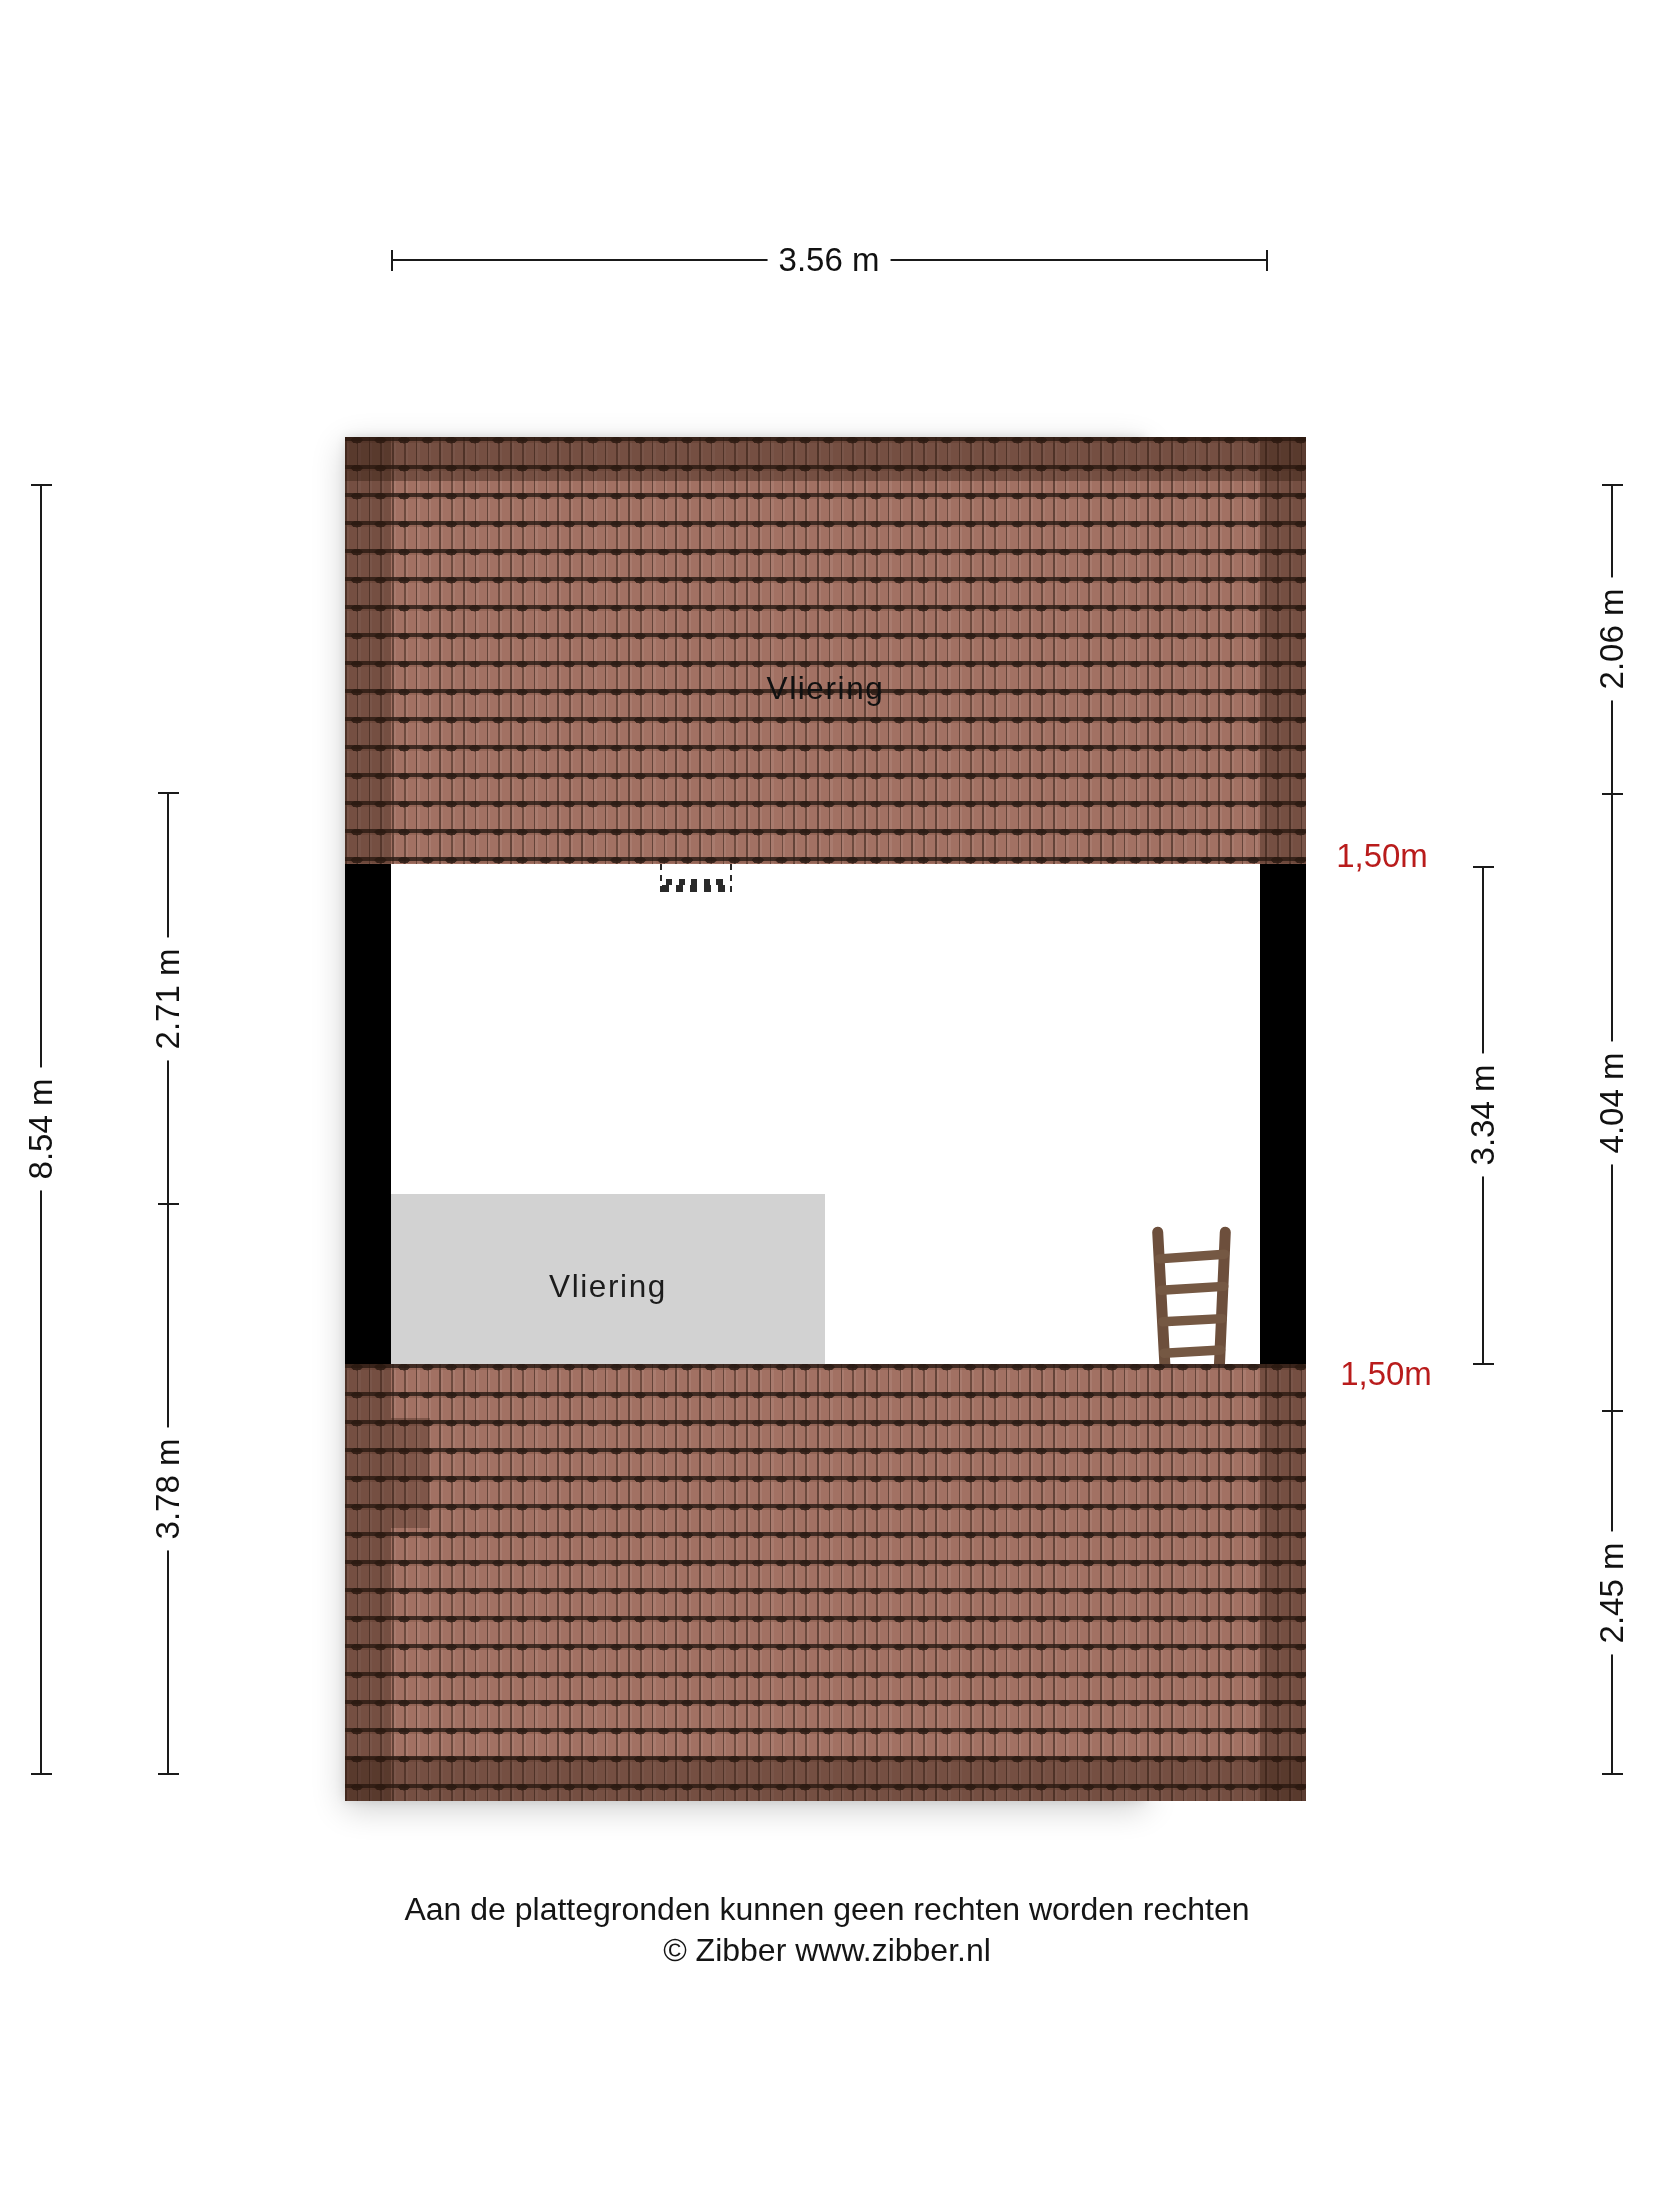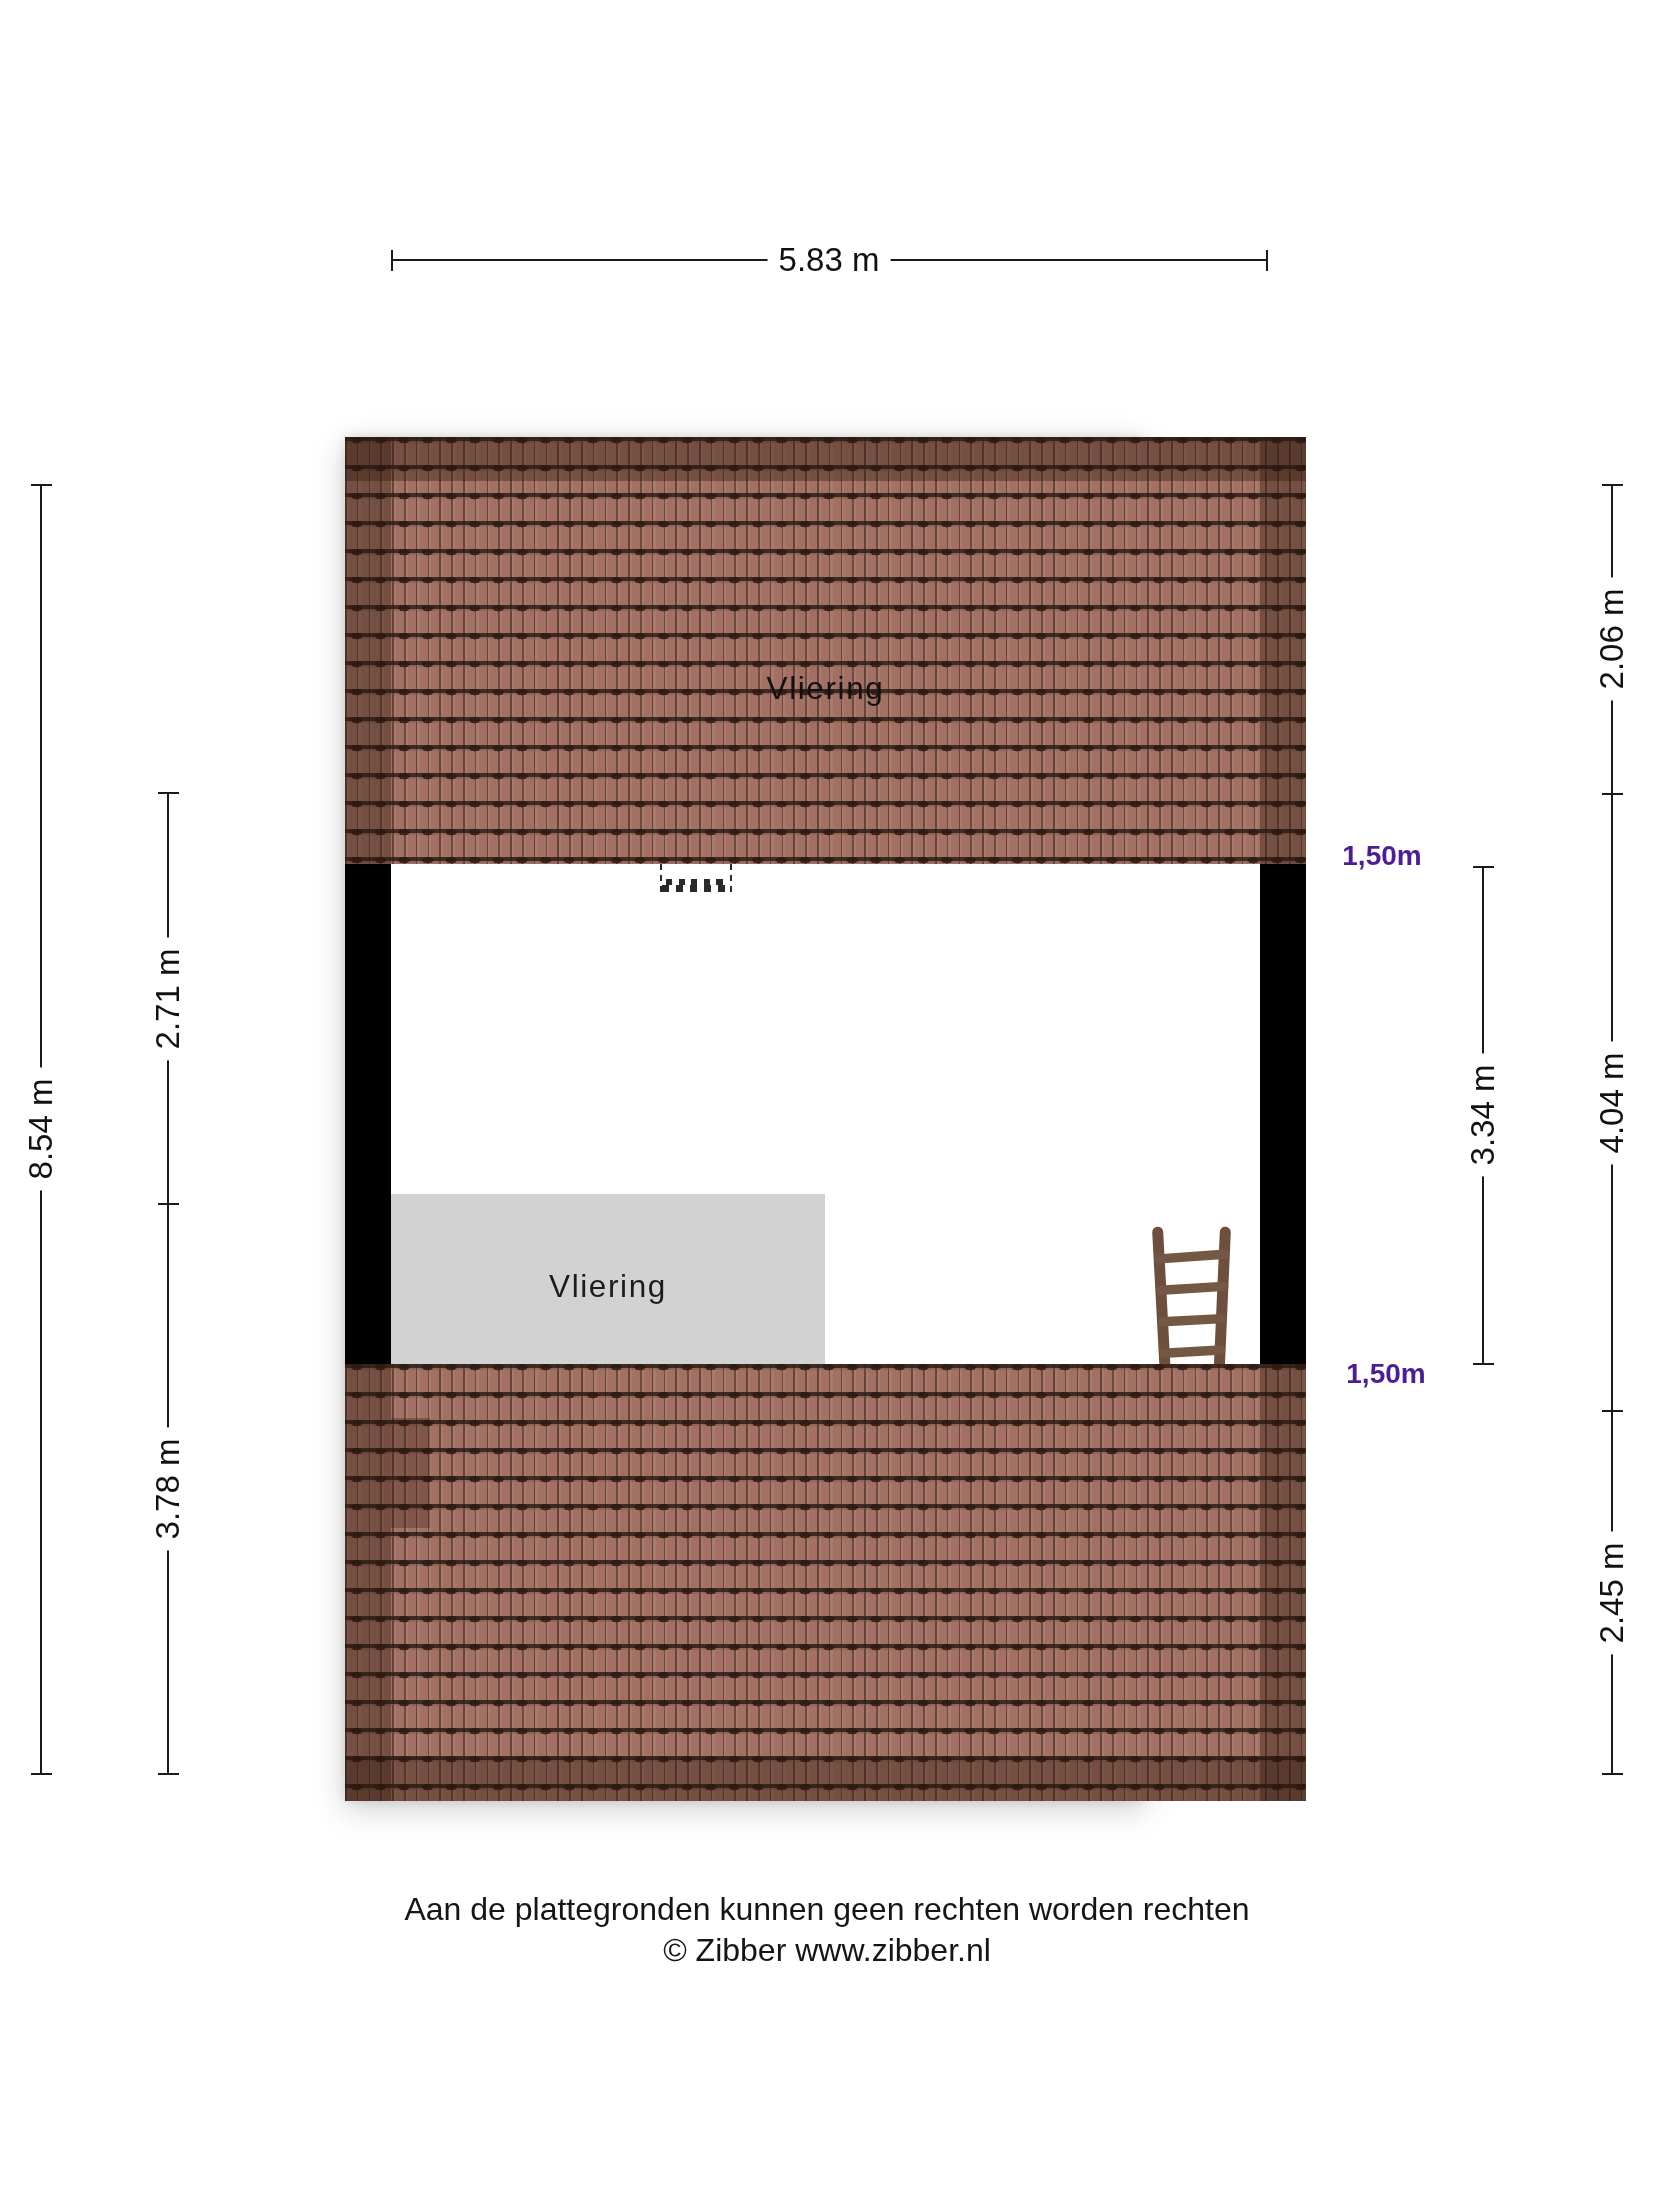--- a/index.html
+++ b/index.html
@@ -69,21 +69,21 @@
   .dimline-h{height:1.6px;background:#1a1a1a;}
   .dimline-v{width:1.6px;background:#1a1a1a;}
   .tick-v{width:2.4px;height:20.5px;background:#1a1a1a;}   
   .tick-h{width:20.5px;height:2.4px;background:#1a1a1a;}   
   .dimlabel{
     position:absolute;font-size:33px;color:#111;background:#ffffff;
     padding:0 11px;white-space:nowrap;
   }
   .dimlabel-h{transform:translate(-50%,-50%);}
   .dimlabel-v{transform:translate(-50%,-50%) rotate(-90deg);padding:0 11px;}
-  .knee-label{position:absolute;transform:translate(-50%,-50%);font-size:28px;color:#4c1d95;white-space:nowrap;font-weight:bold;}
+  .knee-label{position:absolute;transform:translate(-50%,-50%);font-size:33px;color:#b91c1c;white-space:nowrap;}
 
   
   .footer{left:0;top:1889px;width:1654px;text-align:center;font-size:32px;color:#151515;line-height:41px;}
 </style>
 </head>
 <body>
 
 <div class="page">
 
   <div class="abs plan">
@@ -123,21 +123,21 @@
       <div class="abs shade rl-bottom"></div>
       <div class="abs shade rl-left"></div>
       <div class="abs shade rl-right"></div>
       <div class="abs rl-chimney"></div>
     </div>
   </div>
 
   <div class="abs dimline-h" style="left:391px;top:259px;width:877px;"></div>
   <div class="abs tick-v" style="left:391px;top:250px;"></div>
   <div class="abs tick-v" style="left:1266px;top:250px;"></div>
-  <span class="dimlabel dimlabel-h" style="left:829px;top:260px;">5.83 m</span>
+  <span class="dimlabel dimlabel-h" style="left:829px;top:260px;">3.56 m</span>
 
   <div class="abs dimline-v" style="left:40px;top:484px;height:1290px;"></div>
   <div class="abs tick-h" style="left:31px;top:484px;"></div>
   <div class="abs tick-h" style="left:31px;top:1773px;"></div>
   <span class="dimlabel dimlabel-v" style="left:41px;top:1129px;">8.54 m</span>
 
   <div class="abs dimline-v" style="left:167px;top:793px;height:981px;"></div>
   <div class="abs tick-h" style="left:158px;top:792px;"></div>
   <div class="abs tick-h" style="left:158px;top:1203px;"></div>
   <div class="abs tick-h" style="left:158px;top:1773px;"></div>

